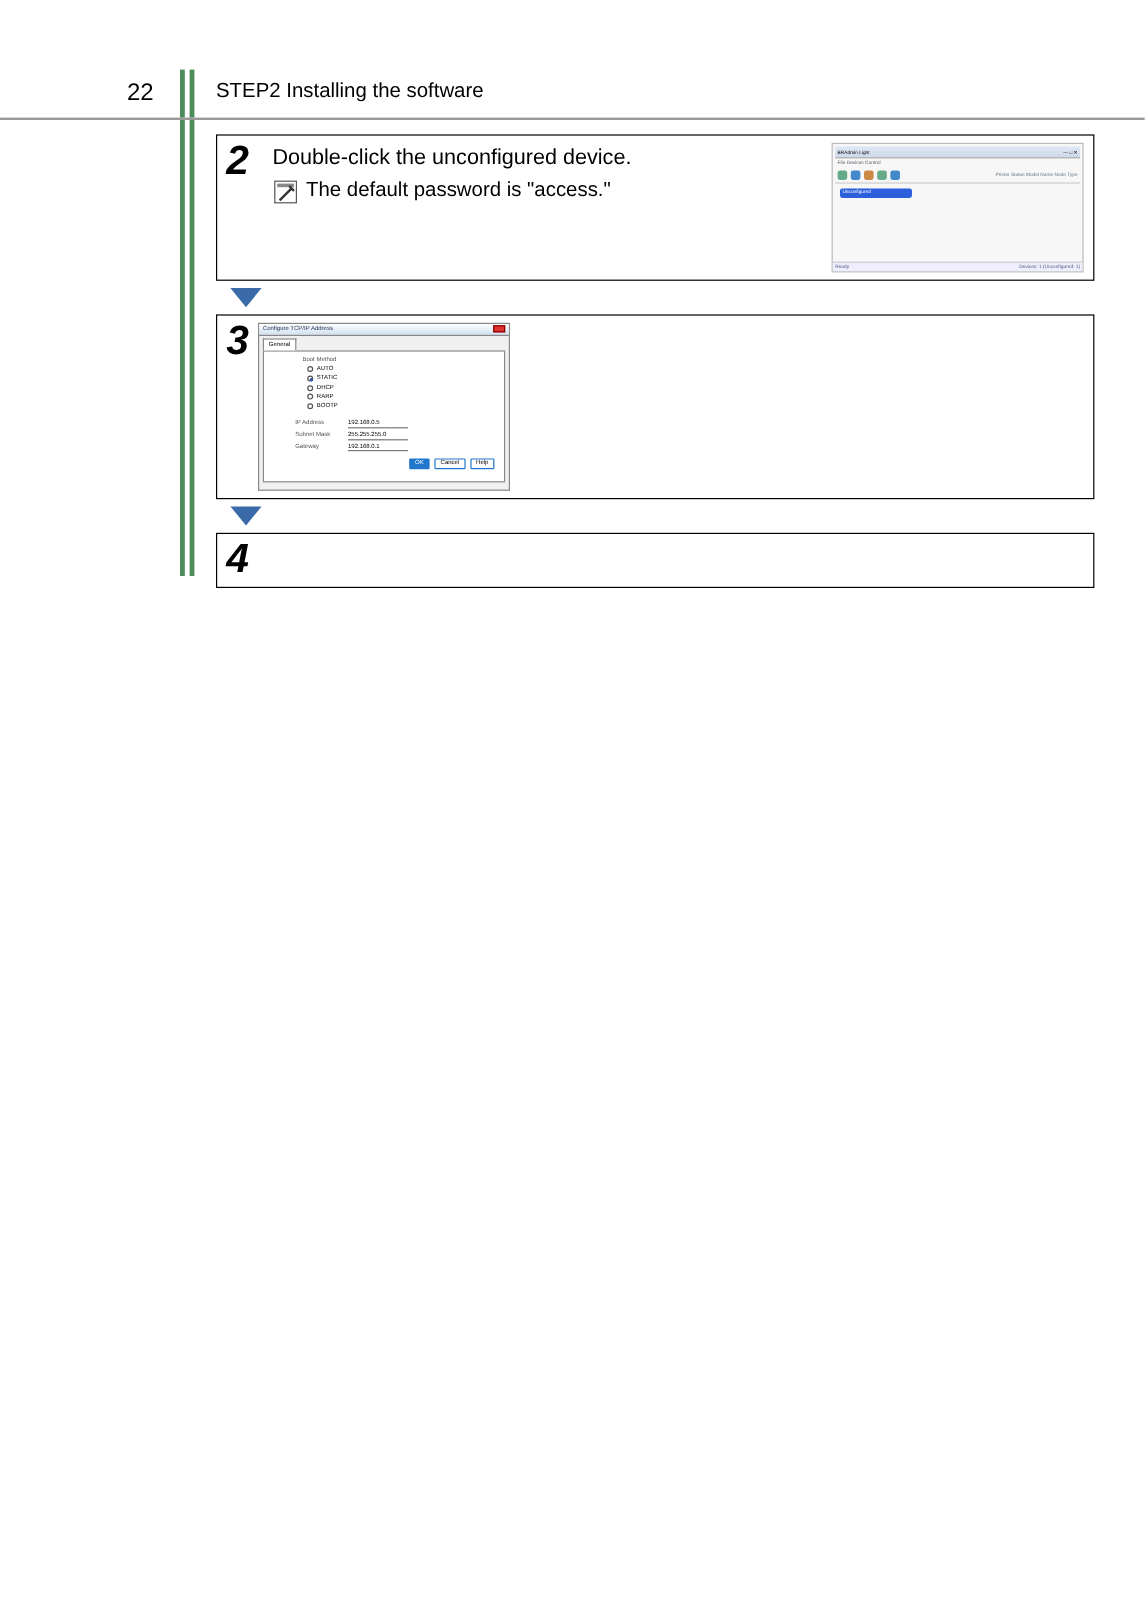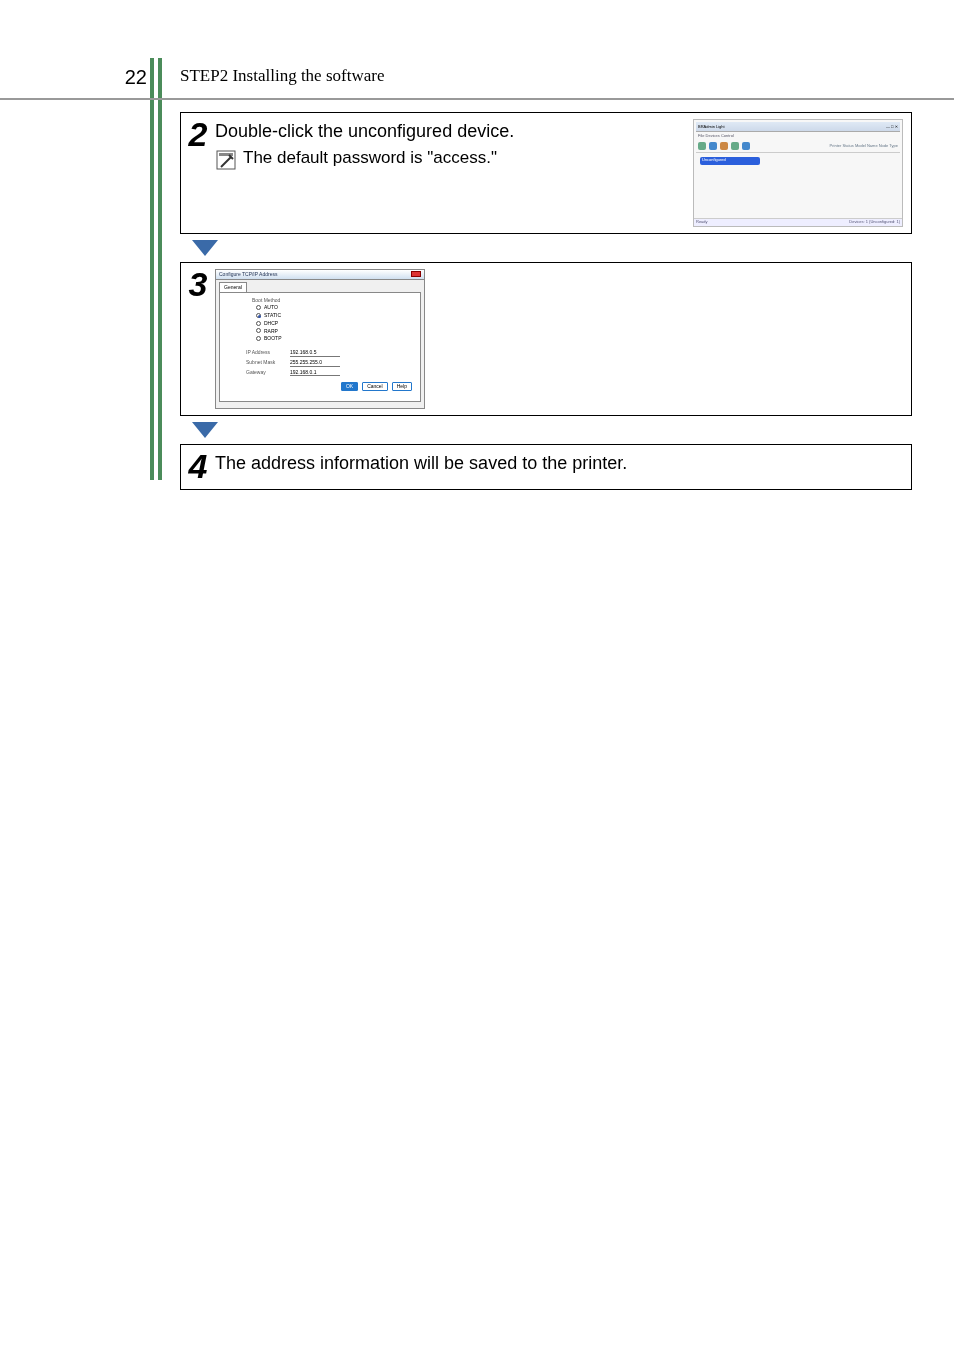--- a/index.html
+++ b/index.html
@@ -13,37 +13,36 @@
   .header-row {
     display: flex;
     align-items: stretch;
     border-bottom: 2px solid #999;
     height: 100px;
     padding-top: 58px;
   }
   .pagenum {
     width: 150px;
     text-align: right;
-    padding-right: 3px;
+    padding-right: 22px;
     font-size: 20px;
     color: #000;
     padding-top: 8px;
   }
   .vrule-outer {
     display: flex;
     height: 100%;
   }
   .vrule1 { width: 4px; background: #4b8c5a; margin-right: 4px; }
   .vrule2 { width: 4px; background: #4b8c5a; }
   .header-title {
     padding-left: 18px;
     padding-top: 8px;
     font-size: 17px;
     color: #000;
-    font-family: Liberation Serif, serif;
   }
   .body-row {
     display: flex;
   }
   .left-gutter {
     width: 150px;
     text-align: right;
     padding-right: 18px;
   }
   .vb1 { width: 4px; background: #4b8c5a; margin-right: 4px; height: 380px; }
@@ -73,20 +72,21 @@
     padding: 6px 8px 6px 0;
     font-size: 18px;
     line-height: 1.35;
   }
   .step-split {
     display: flex;
   }
   .step-text {
     flex: 1;
     padding-right: 8px;
+    margin-left: 12px;
   }
   .note-row {
     display: flex;
     align-items: flex-start;
     margin-top: 4px;
   }
   .note-icon {
     width: 22px;
     height: 22px;
     margin-right: 6px;
@@ -294,17 +294,16 @@
     </div>
 
     <div class="sep-arrow">
       <svg width="34" height="24" viewBox="0 0 34 24">
           <polygon points="4,4 30,4 17,20" fill="#3a6aa8"></polygon>
         </svg>
     </div>
 
     <div class="step-box" style="padding-bottom:6px;">
       <div class="step-num">4</div>
-      <div class="step-body">The address information will be saved to the printer.</div>
     </div>
 
   </div>
 </div>
 
 </body></html>

